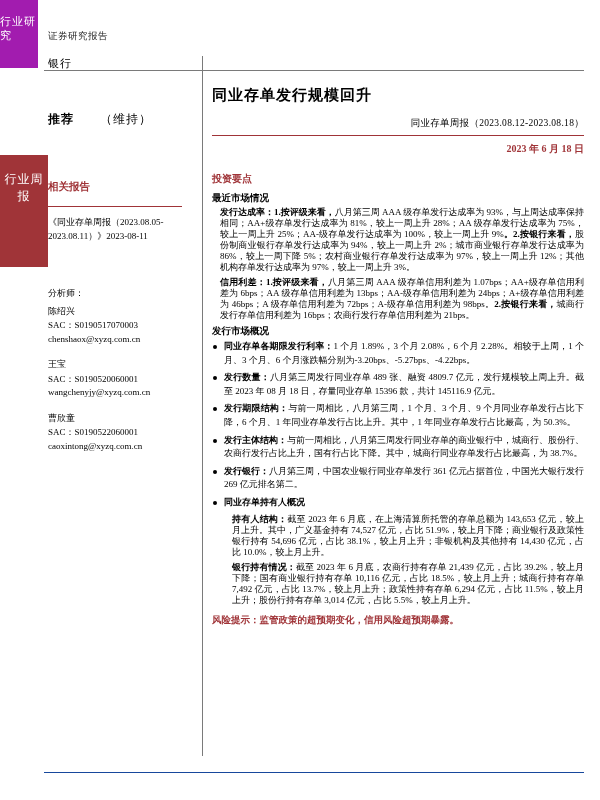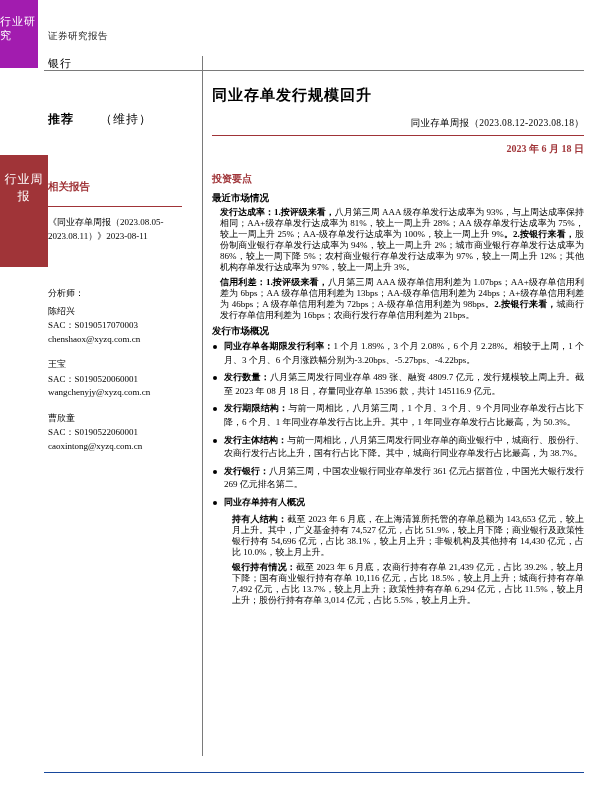--- a/index.html
+++ b/index.html
@@ -372,17 +372,18 @@
     </ul>
     <div class="indent">
       <p class="para">
         <b>持有人结构：</b><span>截至 2023 年 6 月底，在上海清算所托管的存单总额为 143,653 亿元，较上月上升。其中，广义基金持有 74,527 亿元，占比 51.9%，较上月下降；商业银行及政策性银行持有 54,696 亿元，占比 38.1%，较上月上升；非银机构及其他持有 14,430 亿元，占比 10.0%，较上月上升。</span>
       </p>
       <p class="para">
         <b>银行持有情况：</b><span>截至 2023 年 6 月底，农商行持有存单 21,439 亿元，占比 39.2%，较上月下降；国有商业银行持有存单 10,116 亿元，占比 18.5%，较上月上升；城商行持有存单 7,492 亿元，占比 13.7%，较上月上升；政策性持有存单 6,294 亿元，占比 11.5%，较上月上升；股份行持有存单 3,014 亿元，占比 5.5%，较上月上升。</span>
       </p>
     </div>
 
+    <div class="risk">风险提示：监管政策的超预期变化，信用风险超预期暴露。</div>
   </div>
 
   <div class="footer-rule"></div>
   <div class="footer-text">请务必阅读正文之后的信息披露和重要声明</div>
 </div>
 
 </body></html>

